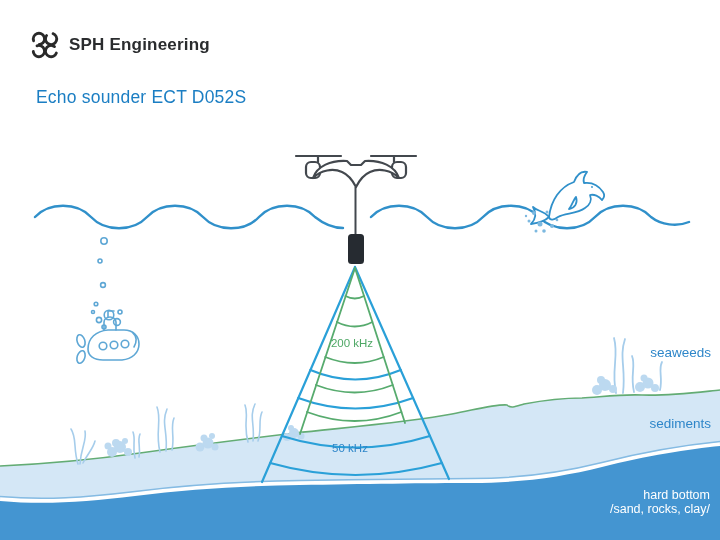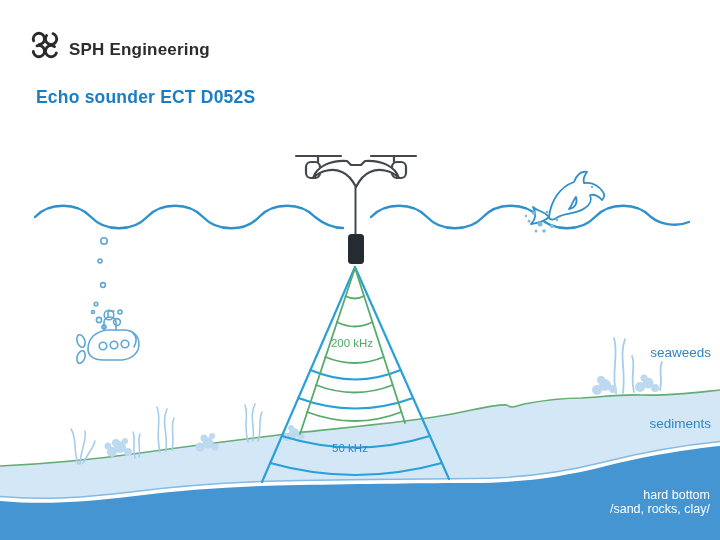--- a/index.html
+++ b/index.html
@@ -1,29 +1,29 @@
 <!DOCTYPE html>
 <html><head>
 <meta charset="utf-8">
 <style>
   html,body{margin:0;padding:0;}
   body{
     width:720px;height:540px;position:relative;overflow:hidden;
     background:#ffffff;font-family:"Liberation Sans",sans-serif;
   }
   .logo-row{
-    position:absolute;left:30px;top:30px;display:flex;align-items:flex-end;gap:9px;
+    position:absolute;left:30px;top:30px;display:flex;align-items:center;gap:9px;
   }
   .logo-glyph{width:30px;height:30px;}
   .brand-name{
     font-size:17px;font-weight:700;color:#2a2c2e;letter-spacing:0.2px;
   }
   .title{
     position:absolute;left:36px;top:86px;
-    font-size:17.5px;font-weight:700;color:#1b7ec3;line-height:23px;letter-spacing:0.2px;
+    font-size:17.5px;font-weight:400;color:#1b7ec3;line-height:23px;letter-spacing:0.2px;
   }
   .scene{position:absolute;left:0;top:0;}
   text{font-family:"Liberation Sans",sans-serif;}
   .layer-label{font-size:13.5px;}
   .khz-label{font-size:11.5px;}
   .hb-label{font-size:12.5px;}
 </style>
 </head>
 <body>
 

